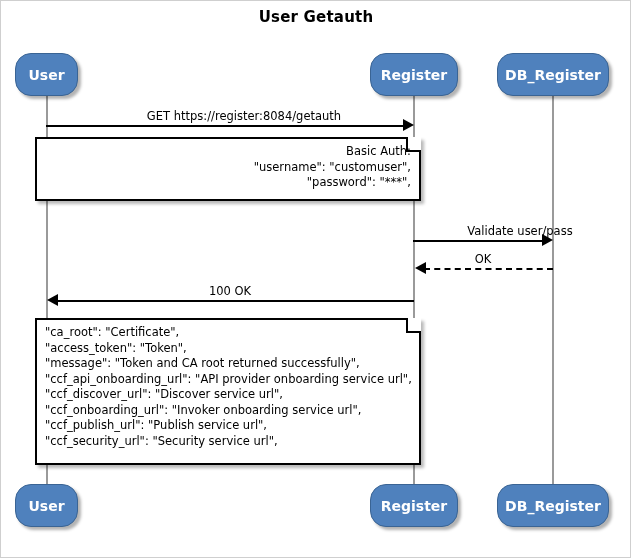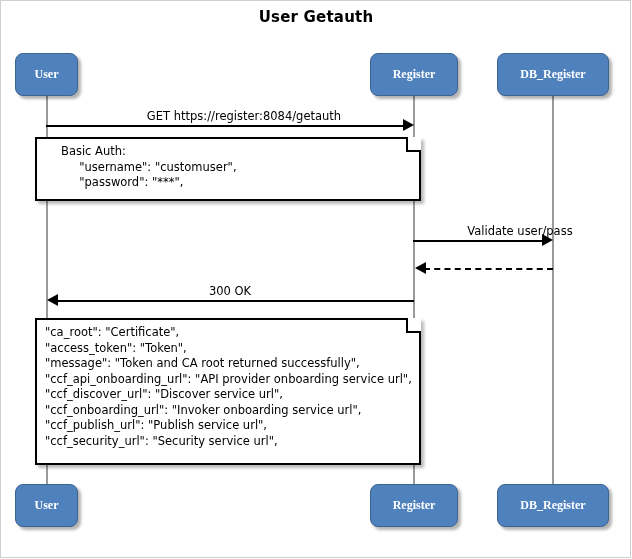--- a/index.html
+++ b/index.html
@@ -36,30 +36,29 @@
     color: #000000;
     letter-spacing: 0.2px;
   }
 
   
   .actor {
     position: absolute;
     box-sizing: border-box;
     background: #4f81bd;
     border: 1px solid #3a6494;
-    border-radius: 8px;
+    border-radius: 16px;
     color: #ffffff;
-    font-size: 12px;
+    font-size: 14px;
     font-weight: bold;
     display: flex;
     align-items: center;
     justify-content: center;
     box-shadow: 3px 3px 3px rgba(0,0,0,0.30);
     white-space: nowrap;
-    font-family: Liberation Serif, serif;
   }
 
   
   .lifeline {
     position: absolute;
     width: 2px;
     background: #9a9a9a;
   }
 
   
@@ -107,21 +106,21 @@
     border-bottom: 2px solid #000000;
   }
   .note-body {
     position: relative;
     padding: 5px 8px;
     font-size: 11.5px;
     line-height: 15.5px;
     color: #000000;
     white-space: pre;
   }
-  .note-body.centered { text-align: left; padding-left: 24px; }
+  .note-body.centered { text-align: right; padding-left: 24px; }
 
   #footer {
     position: absolute;
     right: 10px;
     bottom: 8px;
     font-size: 12px;
     color: #000000;
     white-space: nowrap;
   }
 </style>
@@ -156,24 +155,25 @@
     <div class="note-fold"></div>
     <div class="note-body centered">Basic Auth:
      "username": "customuser",
      "password": "***",</div>
   </div>
 
   <div class="msg-label" style="left:413px; top:224px; width:140px;padding-left:37px;">Validate user/pass</div>
   <div class="msg-line" style="left:413px; top:240px; width:133px;"></div>
   <div class="arrow-head right" style="left:542px; top:234px;"></div>
 
+  <div class="msg-label" style="left:413px; top:252px; width:140px;">OK</div>
   <div class="msg-line dashed" style="left:424px; top:268px; width:129px;"></div>
   <div class="arrow-head left" style="left:415px; top:262px;"></div>
 
-  <div class="msg-label" style="left:46px; top:284px; width:368px;">300 OK</div>
+  <div class="msg-label" style="left:46px; top:284px; width:368px;">100 OK</div>
   <div class="msg-line" style="left:57px; top:300px; width:357px;"></div>
   <div class="arrow-head left" style="left:47px; top:294px;"></div>
 
   <div class="note" style="left:35px; top:318px; width:386px; height:147px;">
     <div class="note-fold"></div>
     <div class="note-body">"ca_root": "Certificate",
 "access_token": "Token",
 "message": "Token and CA root returned successfully",
 "ccf_api_onboarding_url": "API provider onboarding service url",
 "ccf_discover_url": "Discover service url",

